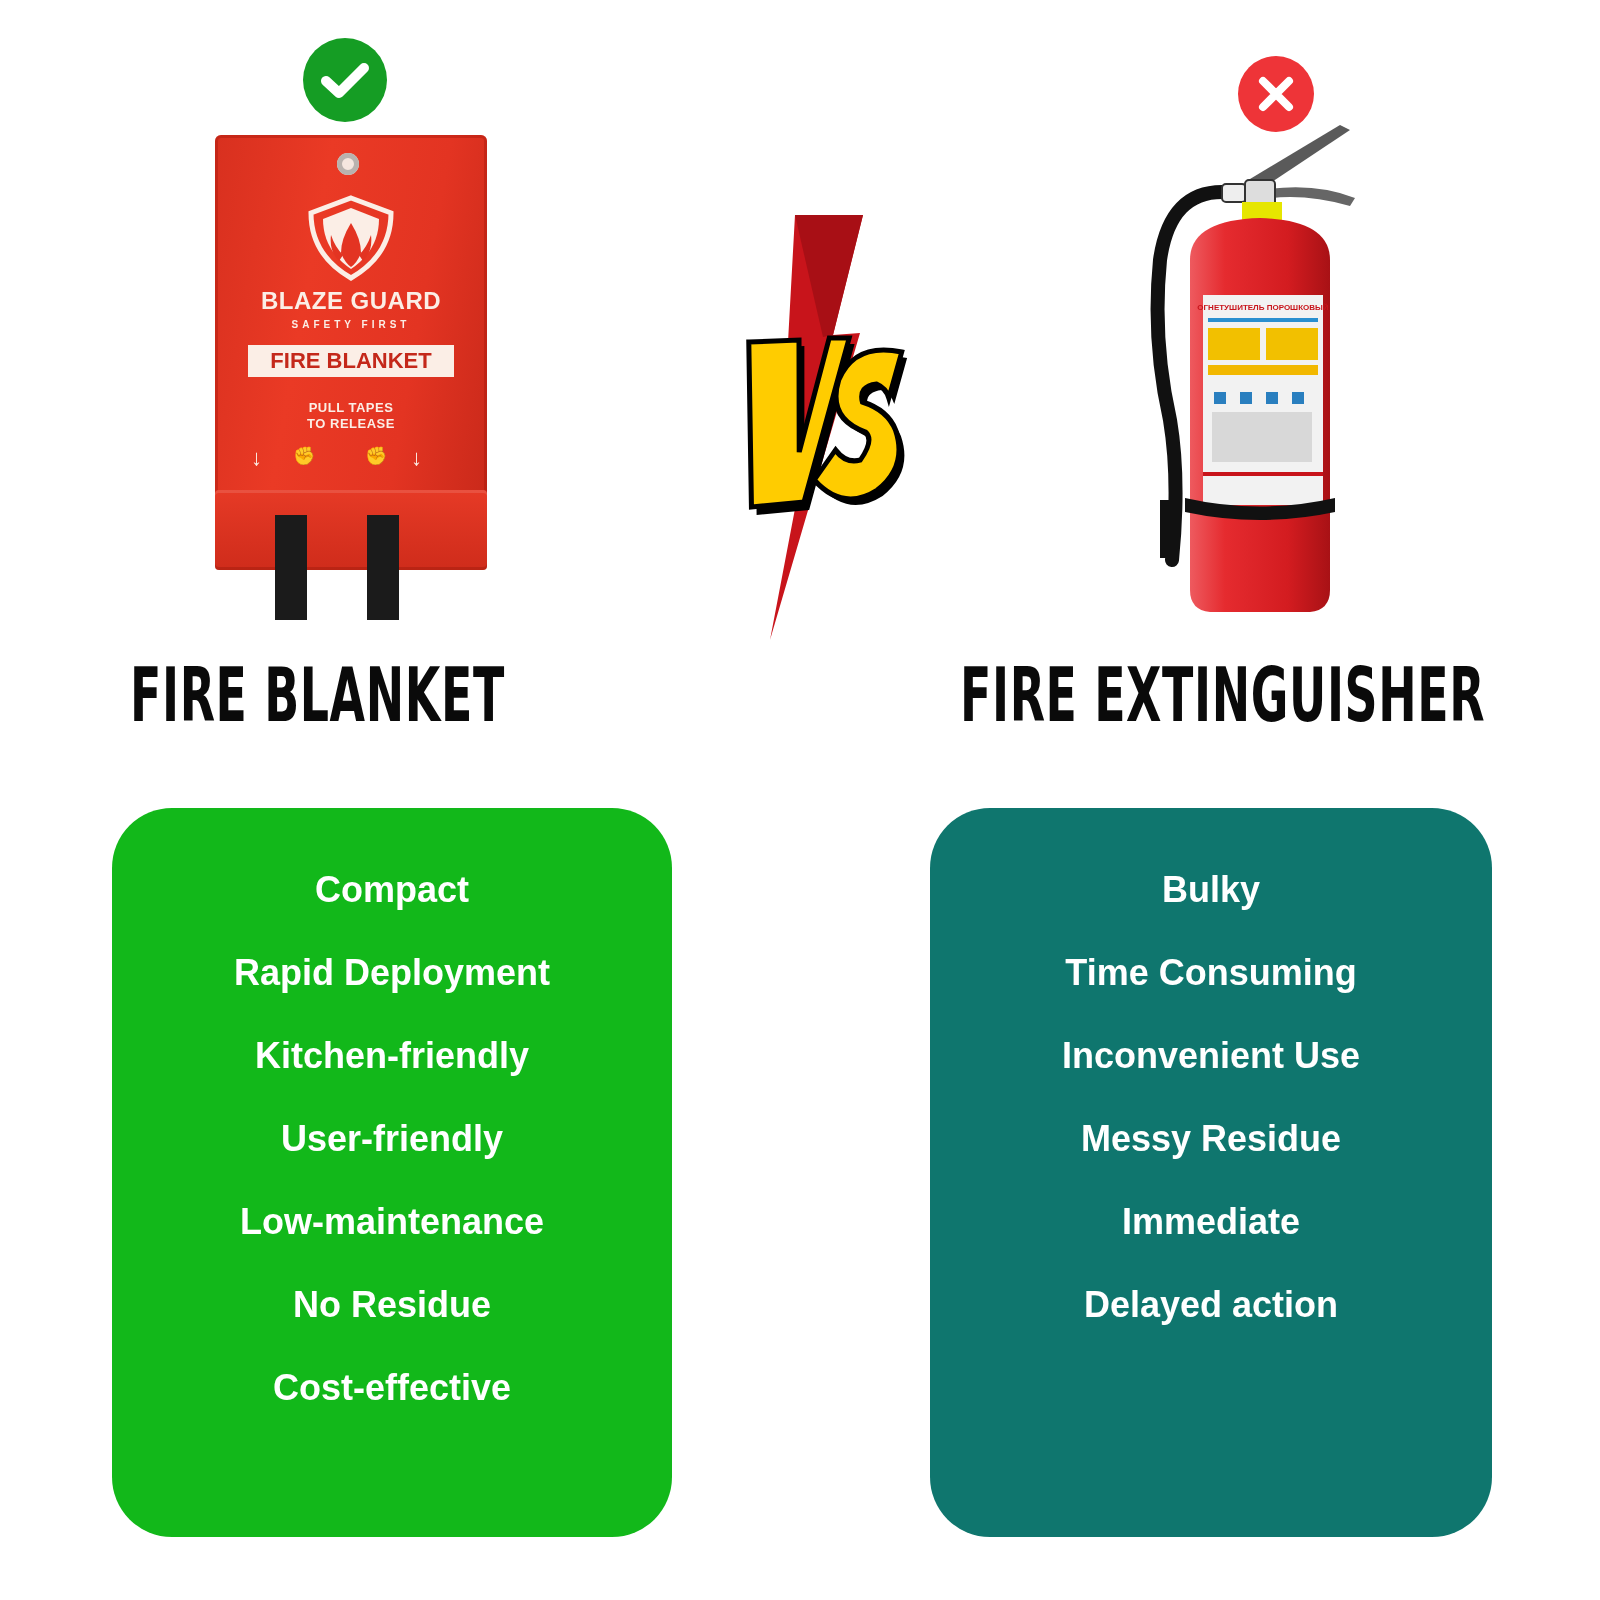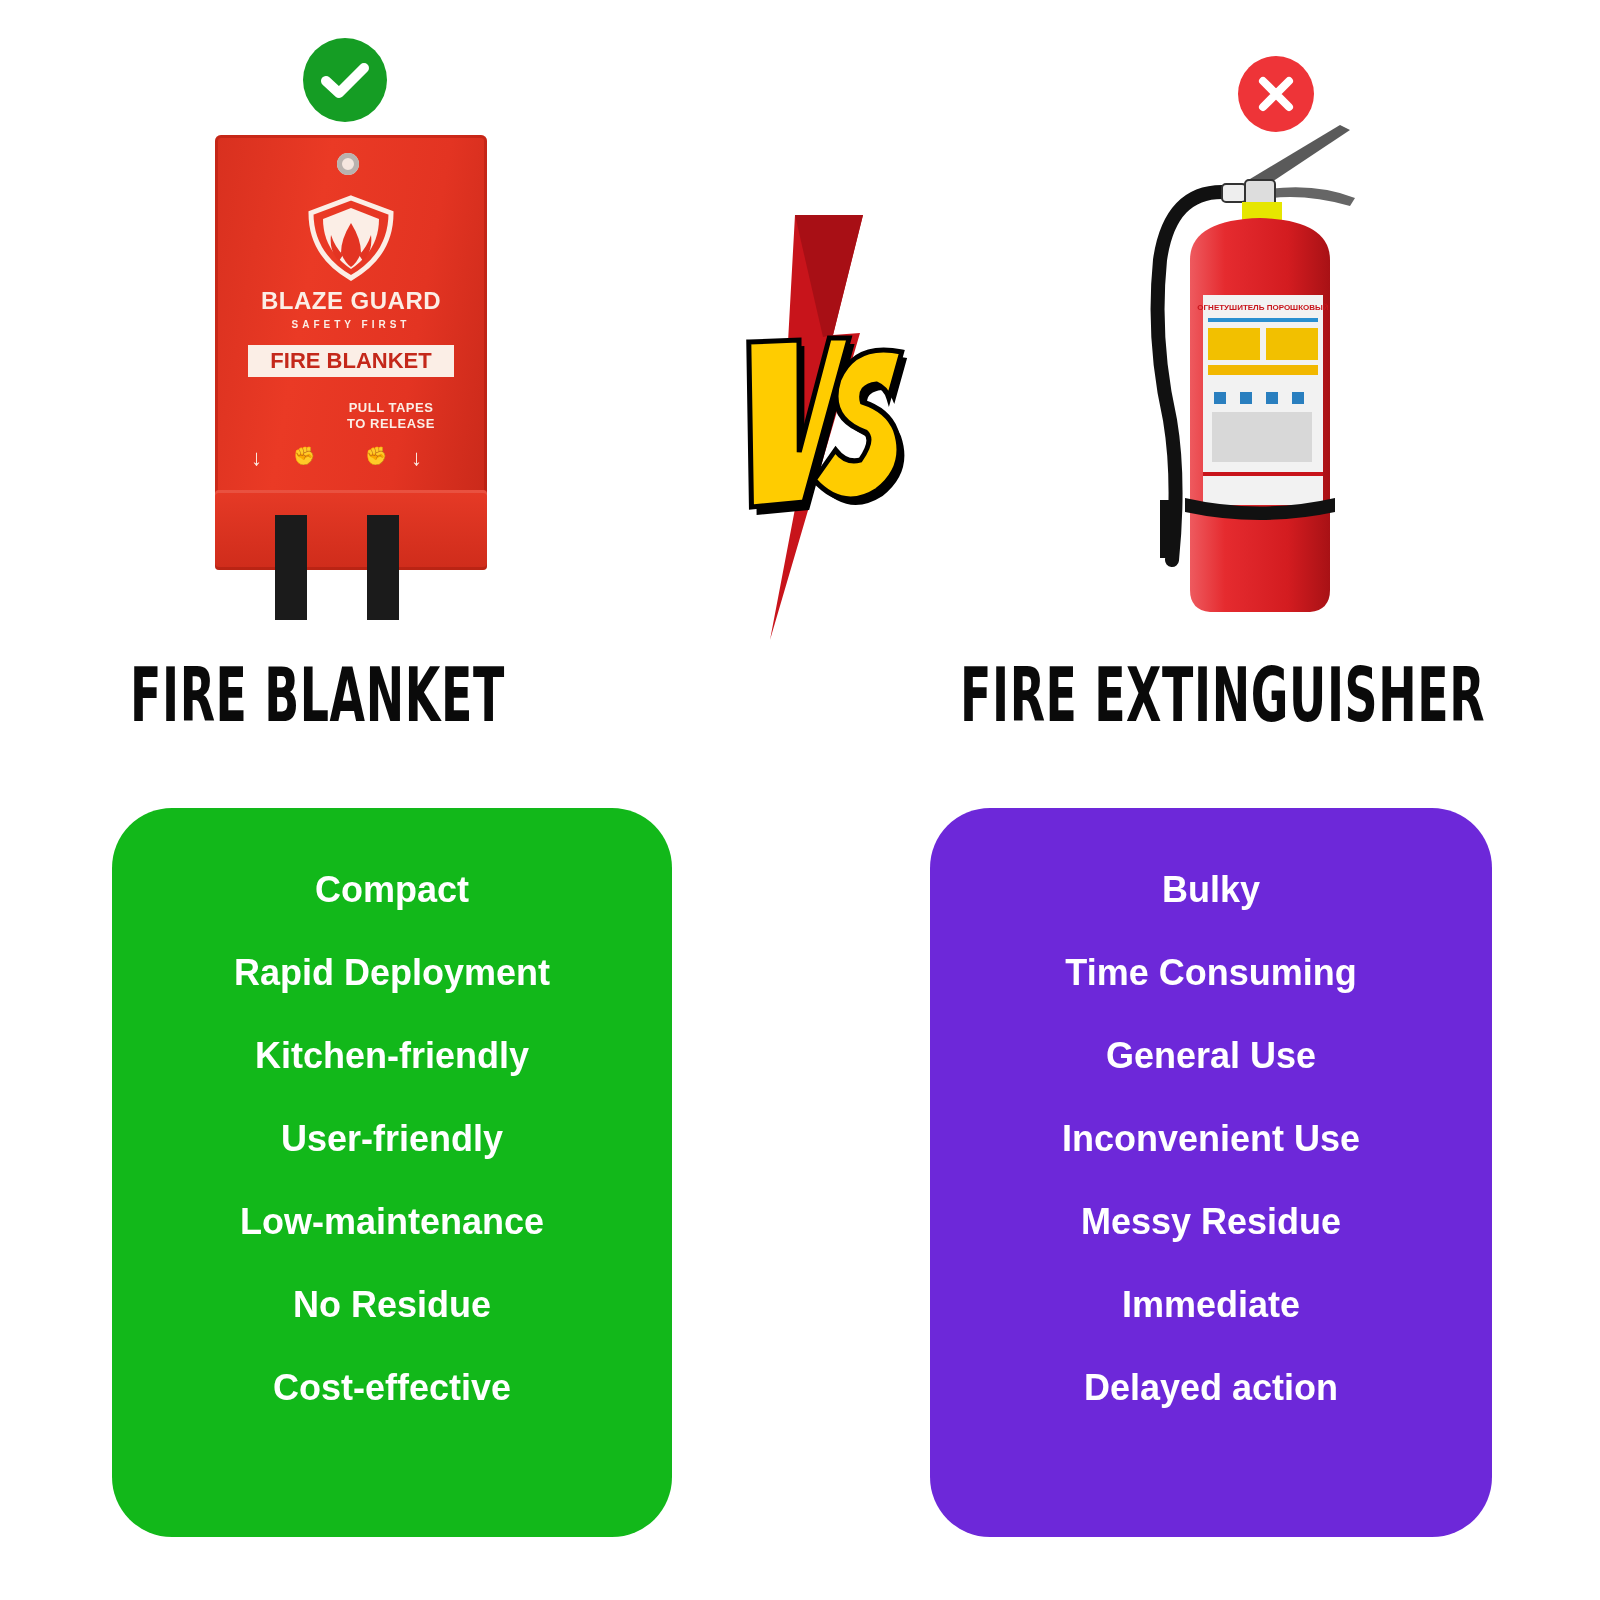--- a/index.html
+++ b/index.html
@@ -12,36 +12,36 @@
   
   .blanket{left:215px;top:135px;width:272px;height:485px;}
   .bl-body{position:absolute;left:0;top:0;width:272px;height:380px;background:linear-gradient(100deg,#d8301f 0%,#ea3a25 35%,#e33422 70%,#c9291a 100%);border-radius:6px 6px 2px 2px;box-shadow:inset 0 0 0 3px rgba(160,20,10,.35);}
   .bl-fold{position:absolute;left:0;top:355px;width:272px;height:80px;background:linear-gradient(180deg,#e63a26,#cf2c1b);border-radius:4px;box-shadow:inset 0 3px 0 rgba(255,255,255,.12),inset 0 -3px 0 rgba(120,10,0,.25);}
   .bl-grommet{position:absolute;left:122px;top:18px;width:22px;height:22px;border-radius:50%;background:#f5e6df;box-shadow:inset 0 0 0 5px #b9b2ae;}
   .bl-shield{position:absolute;left:86px;top:60px;}
   .bl-brand{position:absolute;left:0;width:272px;text-align:center;color:#fbeee6;font-weight:bold;}
   .bl-brand.name{top:152px;font-size:24px;letter-spacing:0.5px;}
   .bl-brand.tag{top:184px;font-size:10px;letter-spacing:4px;text-align:center;}
   .bl-label{position:absolute;left:33px;top:210px;width:206px;height:32px;background:#fbeee6;color:#c4281a;font-size:22px;font-weight:bold;text-align:center;line-height:32px;}
-  .bl-pull{position:absolute;left:0;width:272px;top:265px;text-align:center;color:#fbeee6;font-weight:bold;font-size:13px;line-height:16px;letter-spacing:0.5px;margin-left:40px;}
+  .bl-pull{position:absolute;left:0;width:272px;top:265px;text-align:center;color:#fbeee6;font-weight:bold;font-size:13px;line-height:16px;letter-spacing:0.5px;}
   .bl-arrow{position:absolute;top:310px;color:#fbeee6;font-size:22px;font-weight:bold;}
   .bl-hand{position:absolute;top:310px;color:#fbeee6;font-size:18px;}
   .bl-strap{position:absolute;top:365px;width:32px;height:120px;background:#1b1b1b;}
   
   .vs{left:735px;top:215px;width:190px;height:440px;}
   
   .ext{left:1150px;top:120px;width:220px;height:505px;}
   
   .title{position:absolute;top:652px;font-family:"DejaVu Sans",sans-serif;font-weight:bold;font-size:74px;color:#0a0a0a;transform:scaleX(0.62);transform-origin:left top;white-space:nowrap;letter-spacing:1px;}
   .title.left{left:130px;}
   .title.right{left:960px;}
   
   .card{position:absolute;top:808px;height:729px;border-radius:60px;display:flex;flex-direction:column;align-items:center;padding-top:40px;box-sizing:border-box;}
   .card.green{left:112px;width:560px;background:#12b81a;}
-  .card.red{left:930px;width:562px;background:#6d28d9;}
+  .card.red{left:930px;width:562px;background:#0f766e;}
   .card-item{color:#ffffff;font-weight:bold;font-size:36px;line-height:83px;white-space:nowrap;text-align:center;}
 </style>
 </head>
 <body>
 
 <div class="status-icon check-icon">
   <svg width="50" height="40" viewBox="0 0 50 40">
       <path d="M6 21 L19 33 L44 8" fill="none" stroke="#fff" stroke-width="10" stroke-linecap="round" stroke-linejoin="round"></path>
     </svg>
 </div>
@@ -136,18 +136,17 @@
   <div class="card-item">Rapid Deployment</div>
   <div class="card-item">Kitchen-friendly</div>
   <div class="card-item">User-friendly</div>
   <div class="card-item">Low-maintenance</div>
   <div class="card-item">No Residue</div>
   <div class="card-item">Cost-effective</div>
 </div>
 <div class="card red">
   <div class="card-item">Bulky</div>
   <div class="card-item">Time Consuming</div>
-  <div class="card-item">General Use</div>
   <div class="card-item">Inconvenient Use</div>
   <div class="card-item">Messy Residue</div>
   <div class="card-item">Immediate</div>
   <div class="card-item">Delayed action</div>
 </div>
 
 </body></html>

